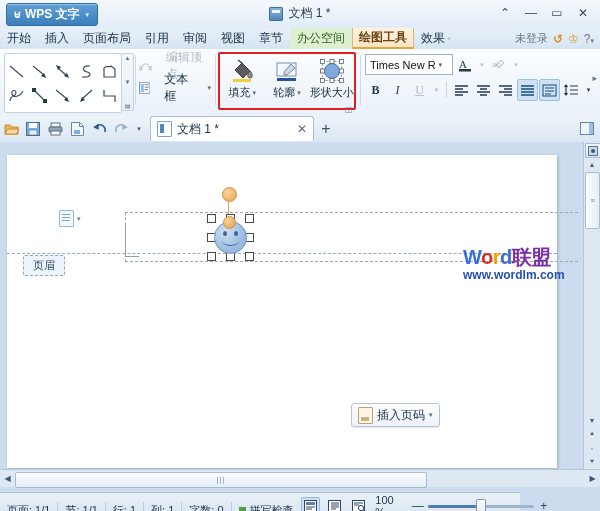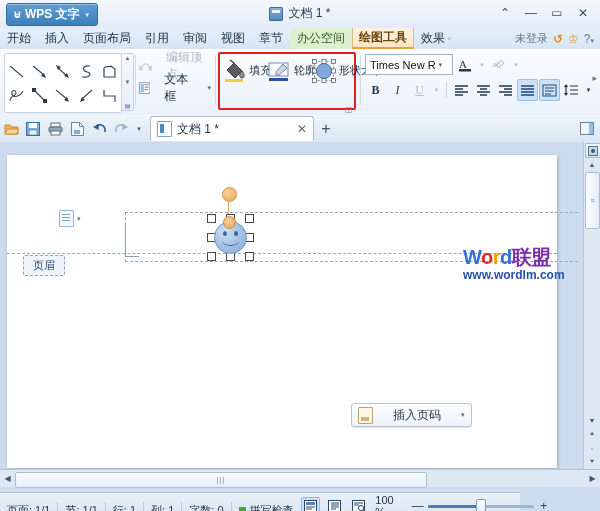--- a/index.html
+++ b/index.html
@@ -122,21 +122,21 @@
   .cmd .cdrop{font-size:7px;color:#5a6a7a;}
 
   
   .redbox{
     position:absolute;left:218px;top:3px;width:138px;height:58px;
     border:2px solid #e02020;border-radius:2px;
     display:flex;align-items:flex-start;justify-content:space-around;
     padding-top:3px;box-sizing:border-box;
   }
   .bigcmd{
-    width:42px;display:flex;flex-direction:row;align-items:center;gap:2px;
+    width:42px;display:flex;flex-direction:column;align-items:center;gap:2px;
     font-size:11px;color:#16293c;
   }
   .bigcmd .gly{height:26px;display:flex;align-items:flex-end;justify-content:center;}
   .bigcmd .lbl{display:flex;align-items:center;gap:2px;white-space:nowrap;font-size:11px;}
   .bigcmd .lbl .cdrop{font-size:7px;color:#5a6a7a;}
   .dlg-launch{
     position:absolute;left:345px;top:56px;font-size:8px;color:#7d8b99;
   }
 
   
@@ -304,21 +304,21 @@
   .wm-top .c3{color:#f0a000;}
   .wm-top .c4{color:#3b6fd4;}
   .wm-top .cn{color:#7b2fa8;}
   .wm-sub{font-size:12px;color:#2750b0;font-weight:bold;margin-top:2px;}
 
   
   .pgnum-btn{
     position:absolute;left:344px;top:248px;height:22px;
     background:linear-gradient(#fdfdfe,#edf2f8);
     border:1px solid #b3c4d5;border-radius:3px;
-    display:flex;align-items:center;gap:20px;padding:0 6px;
+    display:flex;align-items:center;gap:4px;padding:0 6px;
     font-size:12px;color:#1b3048;
     box-shadow:0 1px 1px rgba(60,80,100,.15);
   }
   .pgnum-btn .pico{
     width:13px;height:15px;background:#fdf6e4;border:1px solid #b9a272;border-radius:1px;
     position:relative;
   }
   .pgnum-btn .pico:after{
     content:"";position:absolute;left:2px;bottom:2px;width:8px;height:4px;background:#c9b484;
   }

